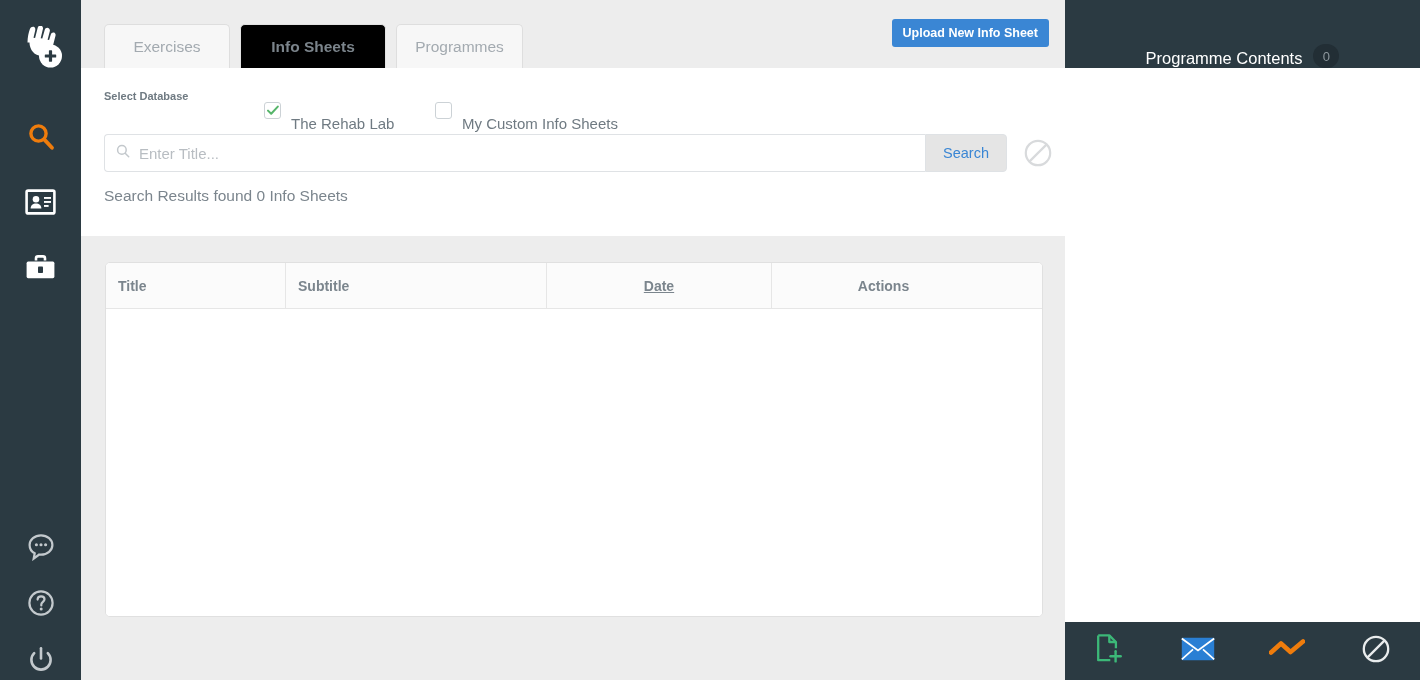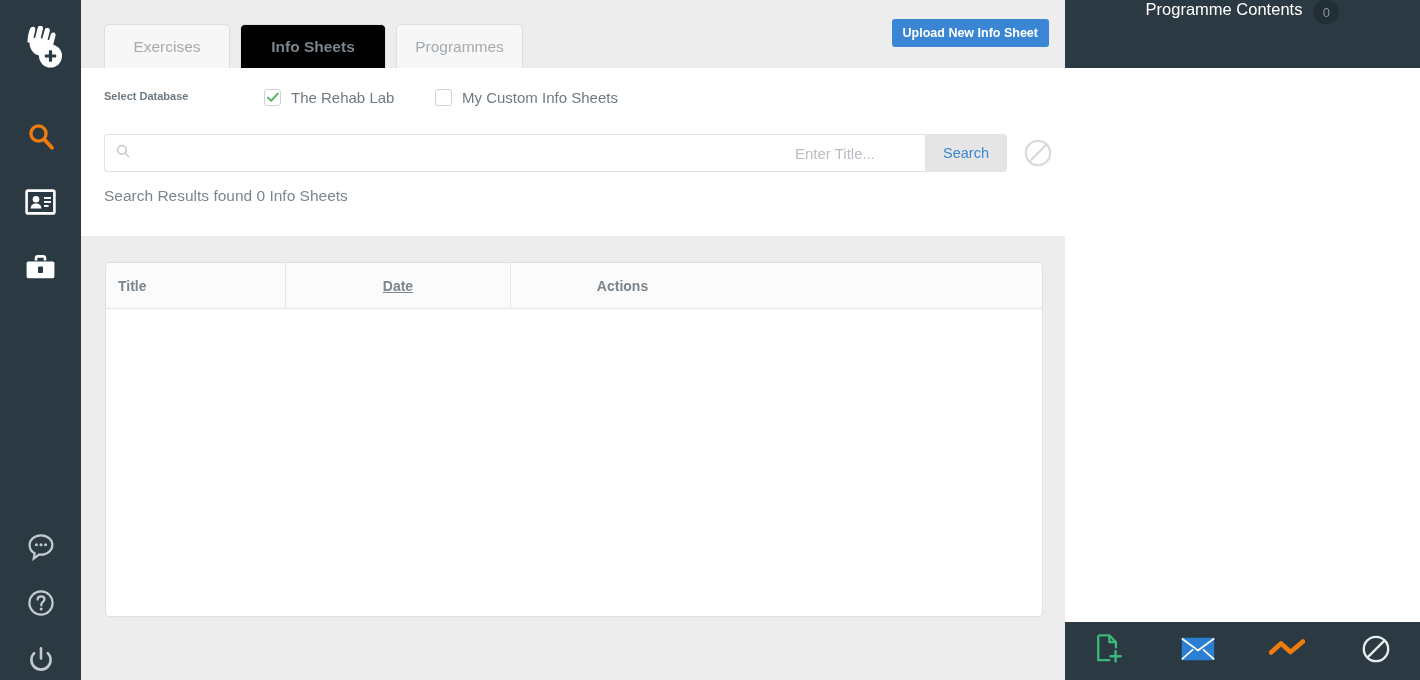--- a/index.html
+++ b/index.html
@@ -96,21 +96,21 @@
   .cb-box {
     width: 17px; height: 17px;
     border: 1px solid #ccd2d6;
     border-radius: 3px;
     background: #ffffff;
     display: flex; align-items: center; justify-content: center;
     flex: none;
   }
   .cb-label {
     margin-left: 10px;
-    font-size: 15px; color: #6f7a82;
+    font-size: 15px; color: #6f7a82; margin-top: 26px;
   }
 
   .searchrow {
     position: absolute; left: 23px; top: 66px;
     width: 940px; height: 38px;
   }
   .search-field {
     position: absolute; left: 0; top: 0;
     width: 821px; height: 38px;
     border: 1px solid #dfe2e5;
@@ -121,21 +121,20 @@
   }
   .search-mini-icon { margin-left: 11px; flex: none; }
   .search-input {
     border: none; outline: none;
     margin-left: 7px;
     width: 740px;
     font-size: 15px;
     color: #555;
     font-family: "Liberation Sans", sans-serif;
     background: transparent;
-    text-align: right;
   }
   .search-input::placeholder { color: #b8bdc2; }
   .search-btn {
     position: absolute; left: 821px; top: 0;
     width: 82px; height: 38px;
     border: 1px solid #dfe2e5;
     border-radius: 0 4px 4px 0;
     background: #e5e5e5;
     color: #3a86d4;
     font-size: 14.5px;
@@ -185,21 +184,21 @@
   
   .rightpanel {
     position: absolute; left: 1065px; top: 0;
     width: 355px; height: 680px;
     background: #ffffff;
   }
   .rp-header {
     position: absolute; left: 0; top: 0;
     width: 355px; height: 68px;
     background: #2b3a42;
-    display: flex; align-items: flex-start; justify-content: center;
+    display: flex; align-items: flex-end; justify-content: center;
   }
   .rp-title {
     font-size: 16.5px; color: #ffffff;
   }
   .rp-badge {
     margin-left: 11px;
     min-width: 26px; height: 24px;
     padding: 0 8px;
     border-radius: 12px;
     background: #222e35;
@@ -362,20 +361,23 @@
       </div>
 
       <div class="results-text">Search Results found 0 Info Sheets</div>
     </div>
 
     <div class="table-card">
       <div class="table-head">
         <div class="th" id="th-0">
           <span>Title</span>
         </div>
+        <div class="th" id="th-1">
+          <span>Subtitle</span>
+        </div>
         <div class="th center" id="th-2">
           <span>Date</span>
         </div>
         <div class="th center" id="th-3">
           <span>Actions</span>
         </div>
       </div>
       <div class="table-body"></div>
     </div>
   </div>

